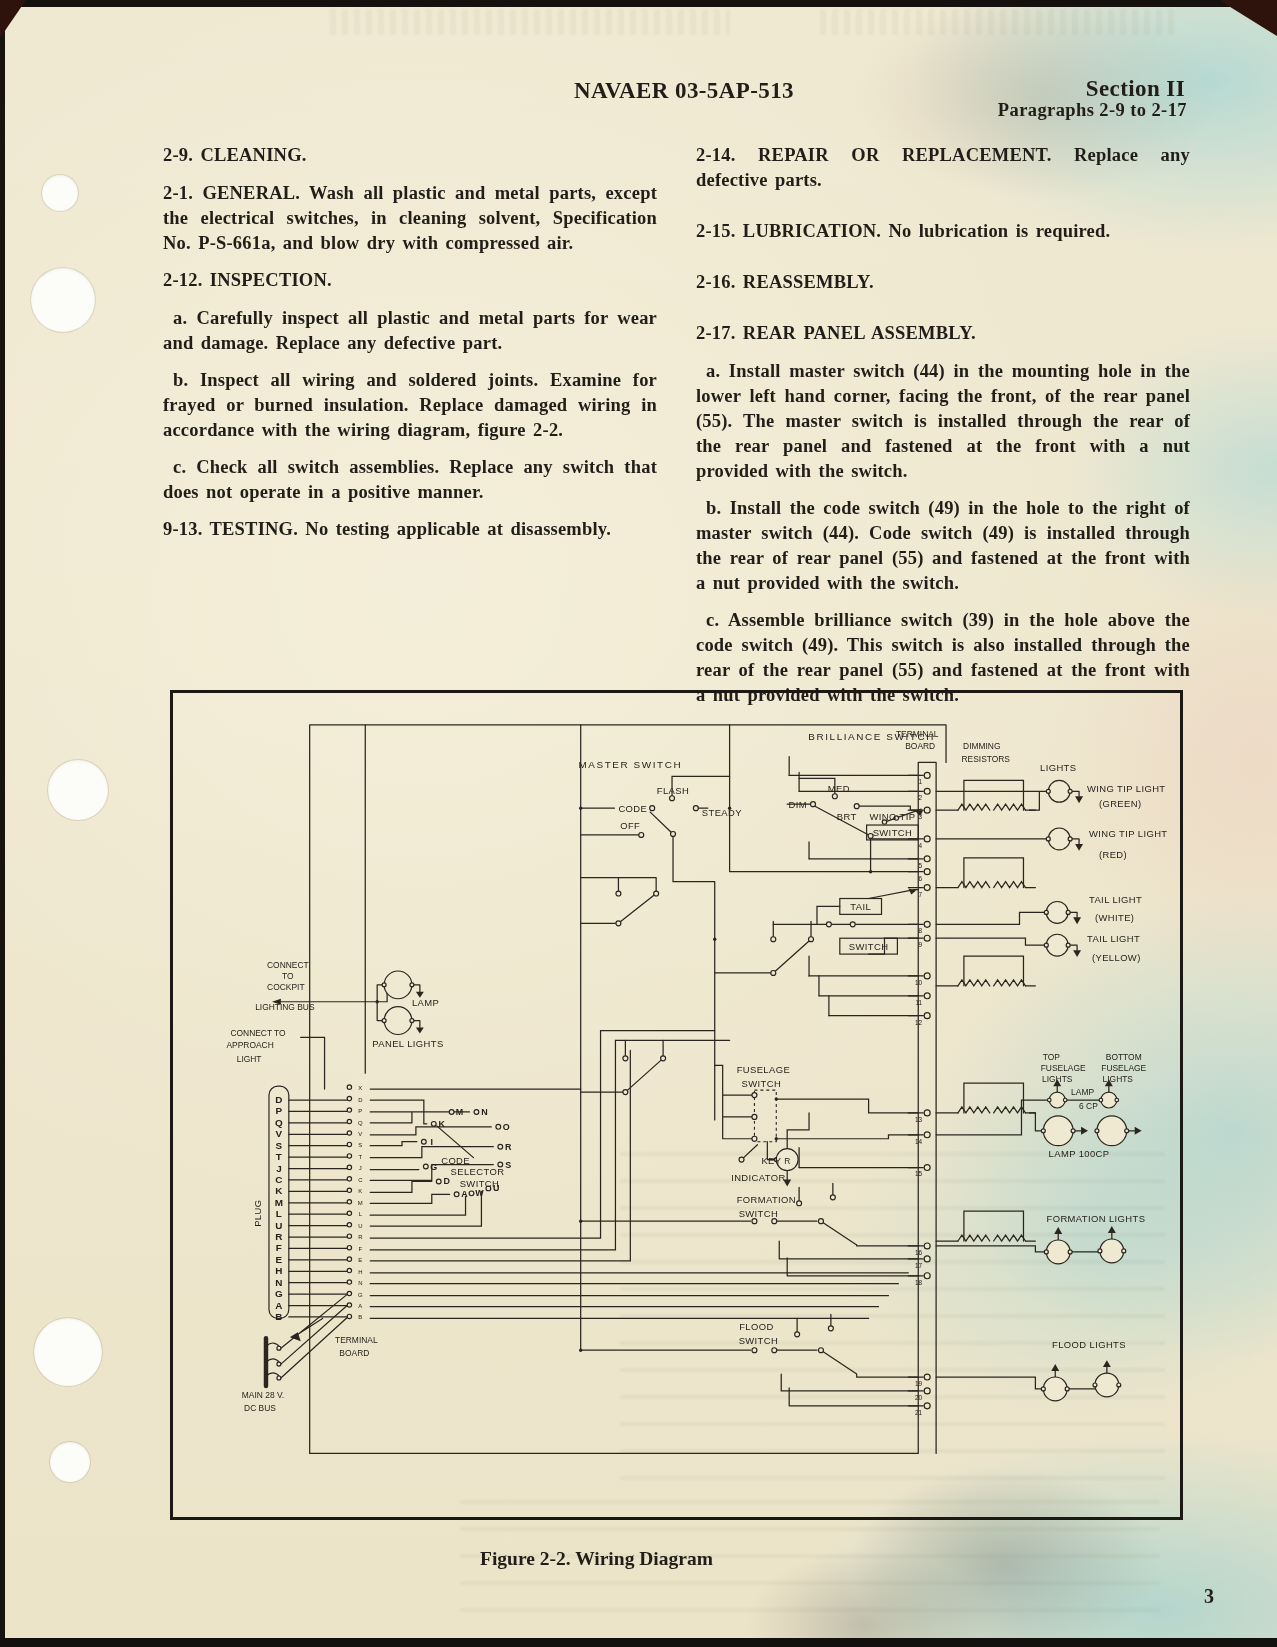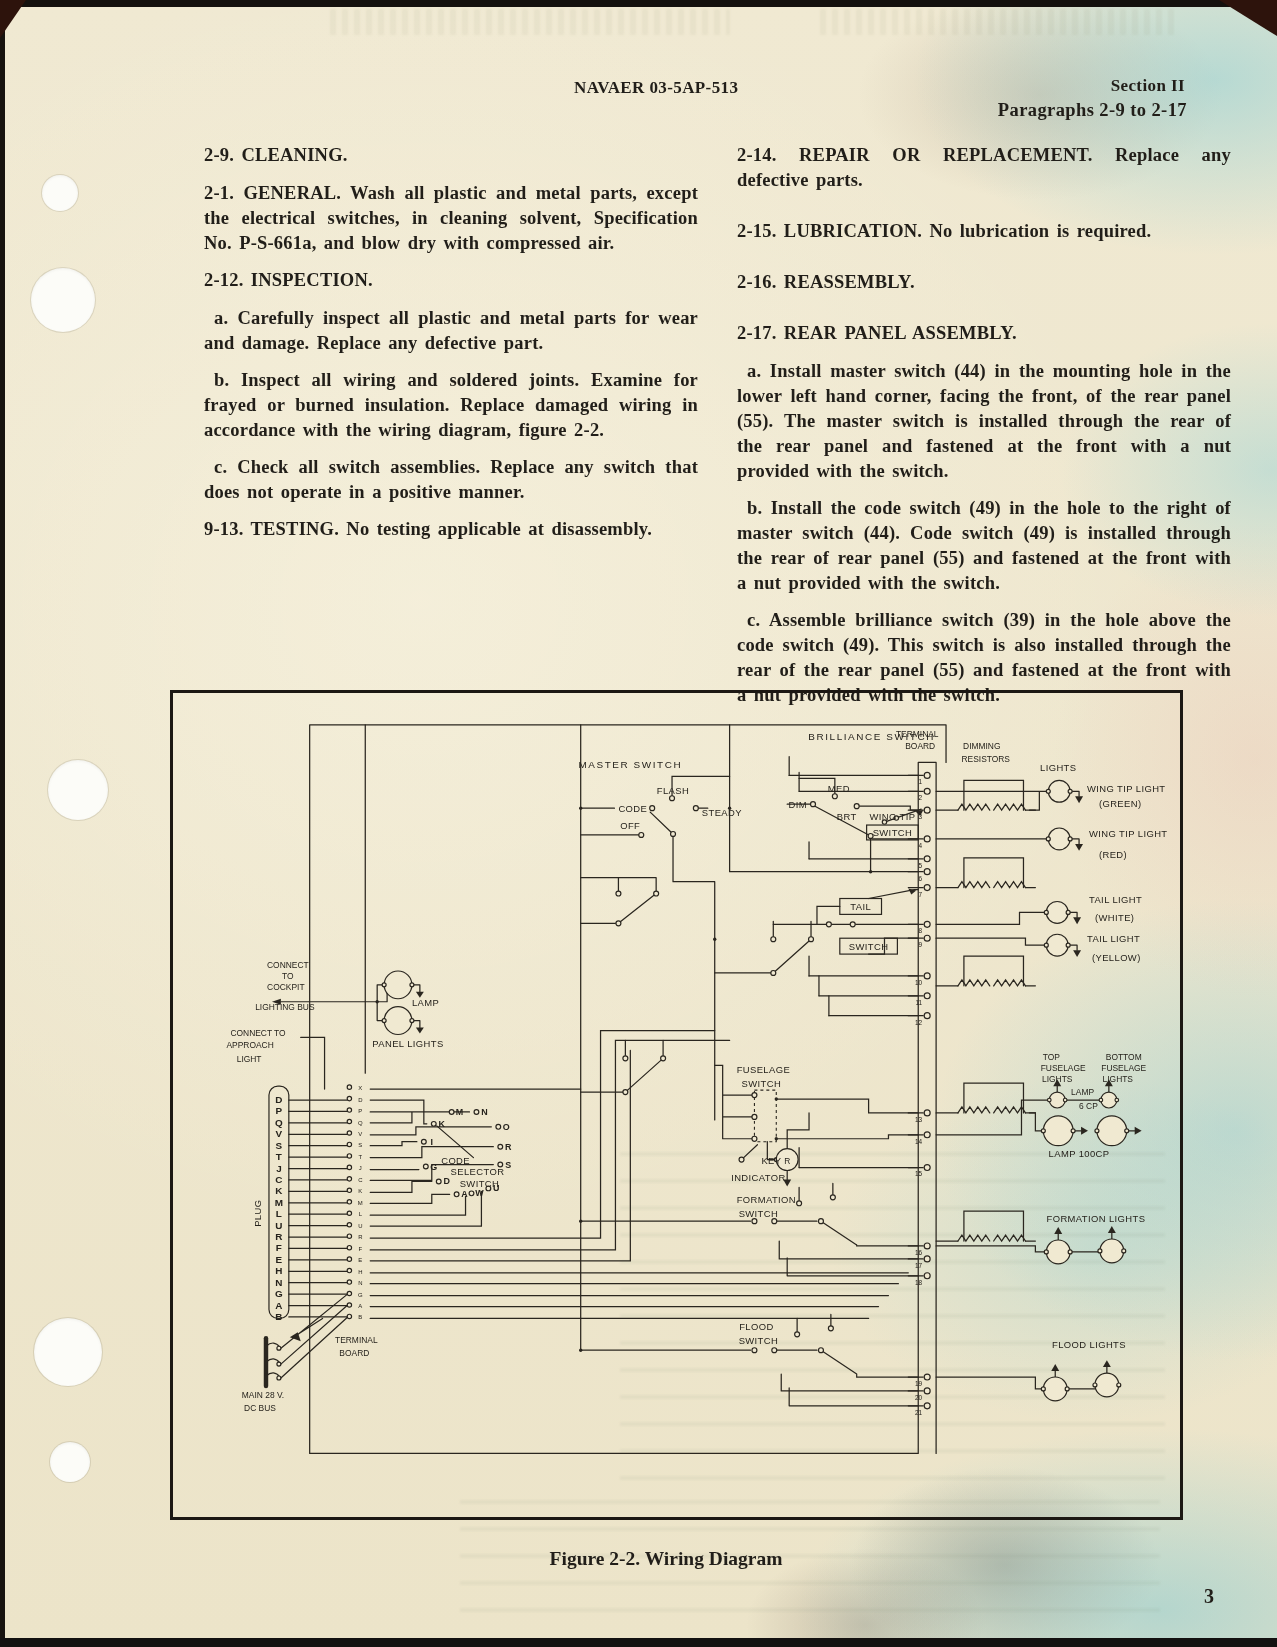--- a/index.html
+++ b/index.html
@@ -25,33 +25,33 @@
   .corner-tl{position:absolute;top:0;left:0;width:26px;height:38px;background:#2d130c;
     clip-path:polygon(0 0,100% 0,0 100%);}
   .corner-tr{position:absolute;top:0;right:0;width:58px;height:36px;background:#2d130c;
     clip-path:polygon(0 0,100% 0,100% 100%);}
   .hole{position:absolute;background:#fcfcf8;border-radius:50%;
     box-shadow:0 0 0 1px rgba(90,80,60,.15), inset 0 1px 3px rgba(0,0,0,.05);}
   .bleed{position:absolute;opacity:.5;filter:blur(1px);pointer-events:none;}
   .bleed.rows{background:repeating-linear-gradient(0deg, rgba(120,135,115,.16) 0 4px, transparent 4px 27px);}
   .bleed.speck{background:repeating-linear-gradient(90deg, rgba(140,140,108,.18) 0 6px, transparent 6px 12px);height:26px;opacity:.45;}
 
-  .hdr{position:absolute;font-weight:bold;font-size:17px;letter-spacing:.4px;}
+  .hdr{position:absolute;font-weight:bold;font-size:23px;letter-spacing:.4px;}
   .hdr-right{text-align:center;}
 
   .col{position:absolute;width:494px;font-size:18.5px;font-weight:bold;line-height:25px;
-    text-align:justify;letter-spacing:.2px;word-spacing:2.5px;margin-left:41px;}
+    text-align:justify;letter-spacing:.2px;word-spacing:2.5px;}
   .col p{margin:0 0 12px 0;}
   .col p.head{margin-bottom:13px;}
   .col p.gap-lg{margin-bottom:26px;}
   .col p.sub{text-indent:10px;}
 
   .figure-frame{position:absolute;left:170px;top:690px;width:1013px;height:830px;
     border:3px solid #1c1813;box-sizing:border-box;}
-  .caption{position:absolute;left:456px;top:1548px;width:420px;text-align:center;
+  .caption{position:absolute;left:480px;top:1548px;width:420px;
     font-size:19.5px;font-weight:bold;}
   .pageno{position:absolute;left:1204px;top:1585px;font-size:20px;font-weight:bold;}
 
   svg text{font-family:"Liberation Sans", sans-serif;fill:#26231d;}
   .dt{font-size:9.5px;text-anchor:middle;letter-spacing:.4px;}
   .dts{font-size:8.5px;text-anchor:middle;}
   .lbl{font-size:10px;text-anchor:middle;letter-spacing:1.6px;}
   .as{text-anchor:start;}
   .ae{text-anchor:end;}
   .tn{font-size:6.5px;text-anchor:end;}

